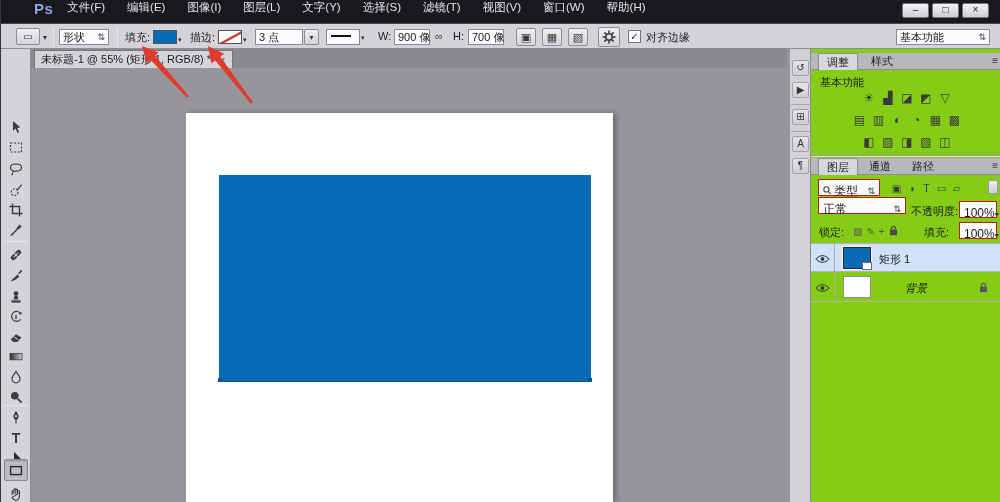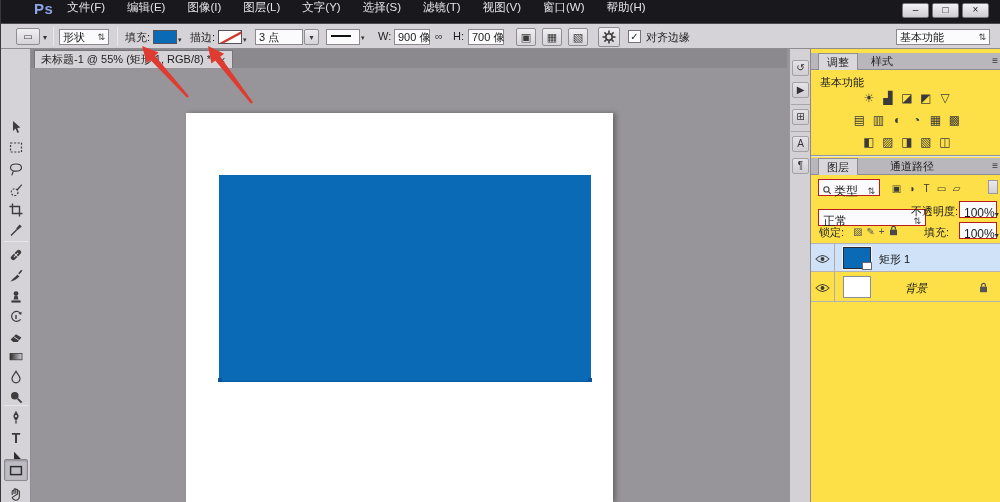--- a/index.html
+++ b/index.html
@@ -37,21 +37,21 @@
   #page { position:absolute; left:155px; top:45px; width:427px; height:389px; background:#ffffff; box-shadow:3px 0 5px rgba(0,0,0,.30); }
   #shape-rect { position:absolute; left:188px; top:107px; width:372px; height:207px; background:#0a6ab6; border-bottom:1px solid #0a5a9b; }
   .anchor { position:absolute; width:4px; height:4px; background:#0b549b; }
 
   
   #strip { left:788px; top:49px; width:21px; height:453px; background:#d3d1d6; border-left:1px solid #98969b; }
   .strip-btn { position:absolute; left:2px; width:17px; height:16px; background:linear-gradient(#e4e3e7,#d0ced3); border:1px solid #a3a1a6; border-radius:2px; font-size:10px; line-height:14px; text-align:center; color:#333; }
   .strip-div { position:absolute; left:1px; width:19px; height:1px; background:#a8a6ab; }
 
   
-  #panels { left:809px; top:49px; width:191px; height:453px; background:#fde047; border-left:1px solid #8b898e; }
+  #panels { left:809px; top:49px; width:191px; height:453px; background:#84cc16; border-left:1px solid #8b898e; }
   .ptabrow { position:absolute; left:0; width:191px; height:17px; background:#b9b7bc; border-bottom:1px solid #8f8d92; }
   .ptab { position:absolute; top:0; height:17px; padding:0 8px; font-size:11px; line-height:16px; color:#222; }
   .ptab-active { background:#d9d7dc; border:1px solid #8f8d92; border-bottom:none; }
   .pmenu { position:absolute; right:4px; top:2px; font-size:10px; color:#333; }
   .adj-icon { display:inline-block; width:19px; text-align:center; font-size:12px; color:#3a3a3a; }
   .lsel { position:absolute; height:17px; background:#fbfafc; border:1px solid #b91c1c; font-size:12px; line-height:15px; padding:4px 4px; }
   .llabel { position:absolute; font-size:11px; color:#1c1c1c; }
   .lockicon { font-size:10px; color:#555; margin-right:4px; }
   .layer-row { position:absolute; left:0; width:191px; height:29px; border-bottom:1px solid #b4b2b7; }
   .eye-col { position:absolute; left:0; top:0; width:24px; height:29px; border-right:1px solid #aeacb1; display:flex; align-items:center; justify-content:center; }
@@ -305,36 +305,36 @@
     <div class="abs" style="left:27px;top:64px;width:138px;text-align:center;">
       <span class="adj-icon">▤</span><span class="adj-icon">▥</span><span class="adj-icon">◐</span><span class="adj-icon">◔</span><span class="adj-icon">▦</span><span class="adj-icon">▩</span>
     </div>
     <div class="abs" style="left:36px;top:86px;width:120px;text-align:center;">
       <span class="adj-icon">◧</span><span class="adj-icon">▨</span><span class="adj-icon">◨</span><span class="adj-icon">▧</span><span class="adj-icon">◫</span>
     </div>
     <div class="abs" style="left:0;top:106px;width:191px;height:2px;background:#98969b;border-bottom:1px solid #e2e1e5;"></div>
 
     <div class="ptabrow" style="top:109px;">
       <div class="ptab ptab-active" style="left:7px;">图层</div>
-      <div class="ptab" style="left:50px;margin-left:21px;">通道</div>
+      <div class="ptab" style="left:50px;">通道</div>
       <div class="ptab" style="left:93px;">路径</div>
       <div class="pmenu">≡</div>
     </div>
     <div class="lsel spin" style="left:7px;top:130px;width:62px;">
       <svg width="8" height="9" style="margin-right:3px;">
           <circle cx="3.4" cy="3.4" r="2.6" fill="none" stroke="#444" stroke-width="1.1"></circle>
           <line x1="5.4" y1="5.4" x2="7.6" y2="8" stroke="#444" stroke-width="1.1"></line>
         </svg><span>类型</span>
     </div>
     <div class="abs" style="left:78px;top:132px;">
       <span class="filter-ic">▣</span><span class="filter-ic">◑</span><span class="filter-ic">T</span><span class="filter-ic">▭</span><span class="filter-ic">▱</span>
     </div>
     <div class="abs" style="right:3px;top:131px;width:10px;height:14px;background:linear-gradient(#eceaef,#d2d0d5);border:1px solid #9a989d;"></div>
 
-    <div class="lsel spin" style="left:7px;top:160px;width:108px;"><span>正常</span></div>
+    <div class="lsel spin" style="left:7px;top:148px;width:88px;"><span>正常</span></div>
     <span class="llabel" style="left:100px;top:155px;">不透明度:</span>
     <div class="lsel dd" style="left:148px;top:152px;width:38px;"><span>100%</span></div>
 
     <span class="llabel" style="left:8px;top:176px;">锁定:</span>
     <div class="abs" style="left:42px;top:175px;">
       <span class="lockicon">▨</span><span class="lockicon">✎</span><span class="lockicon">+</span><svg width="9" height="11" style="vertical-align:-1px;">
           <rect x="1" y="4.6" width="7" height="5.6" fill="#4a4a4a"></rect>
           <path d="M2.6 4.6 V3.2 A1.9 1.9 0 0 1 6.4 3.2 V4.6" fill="none" stroke="#4a4a4a" stroke-width="1.2"></path>
         </svg>
     </div>

